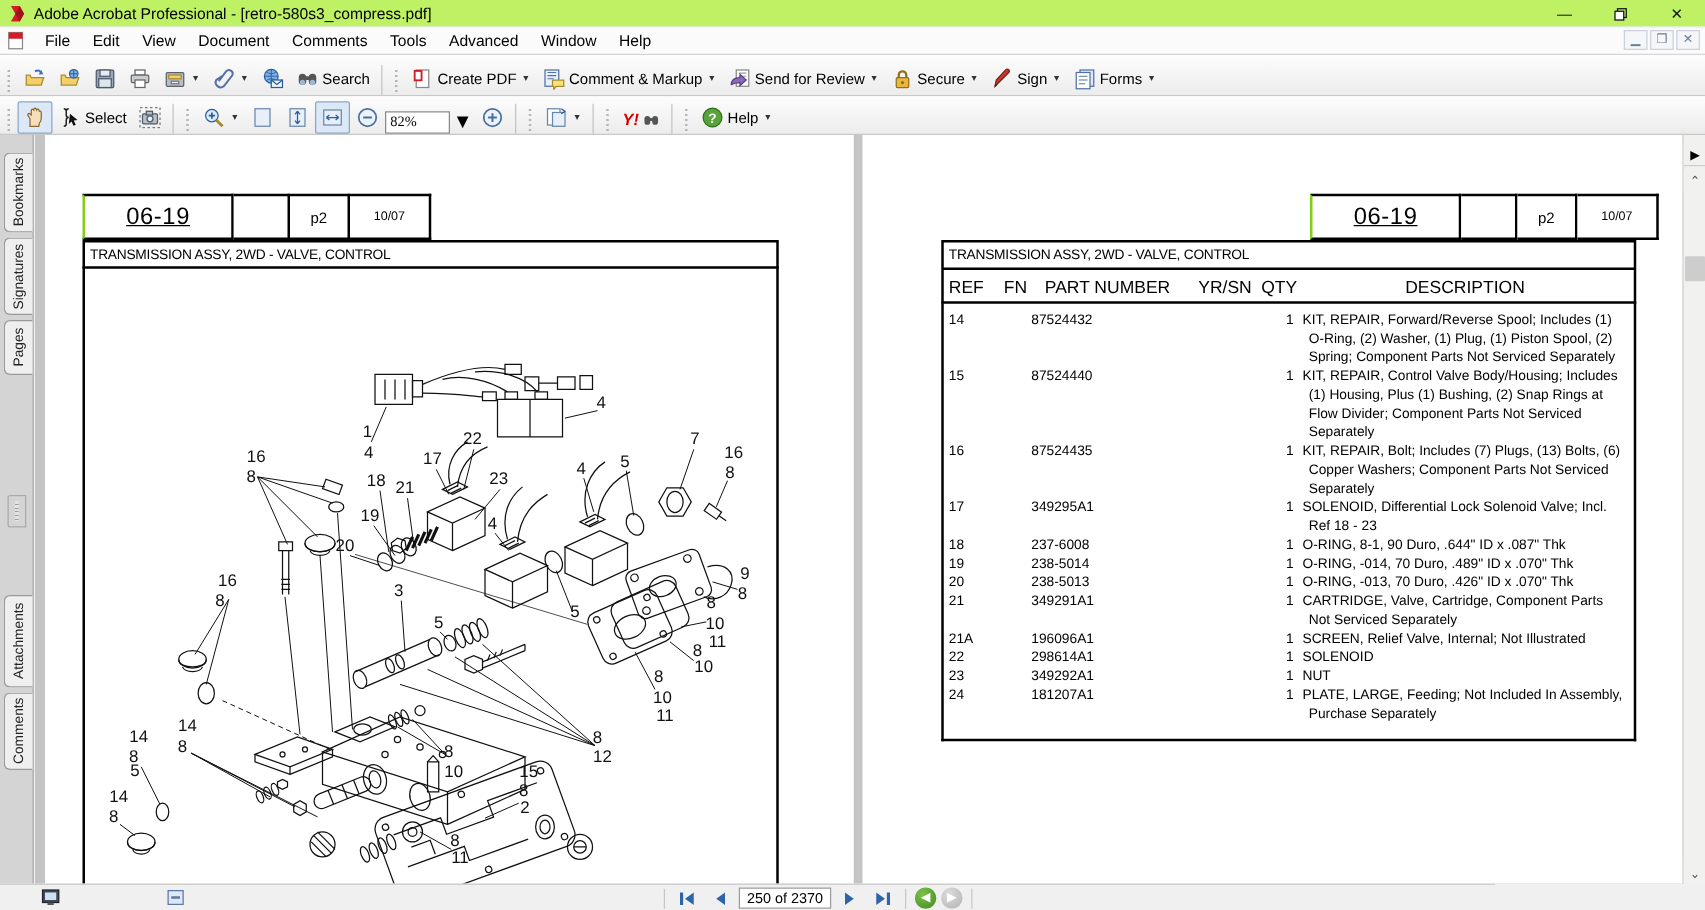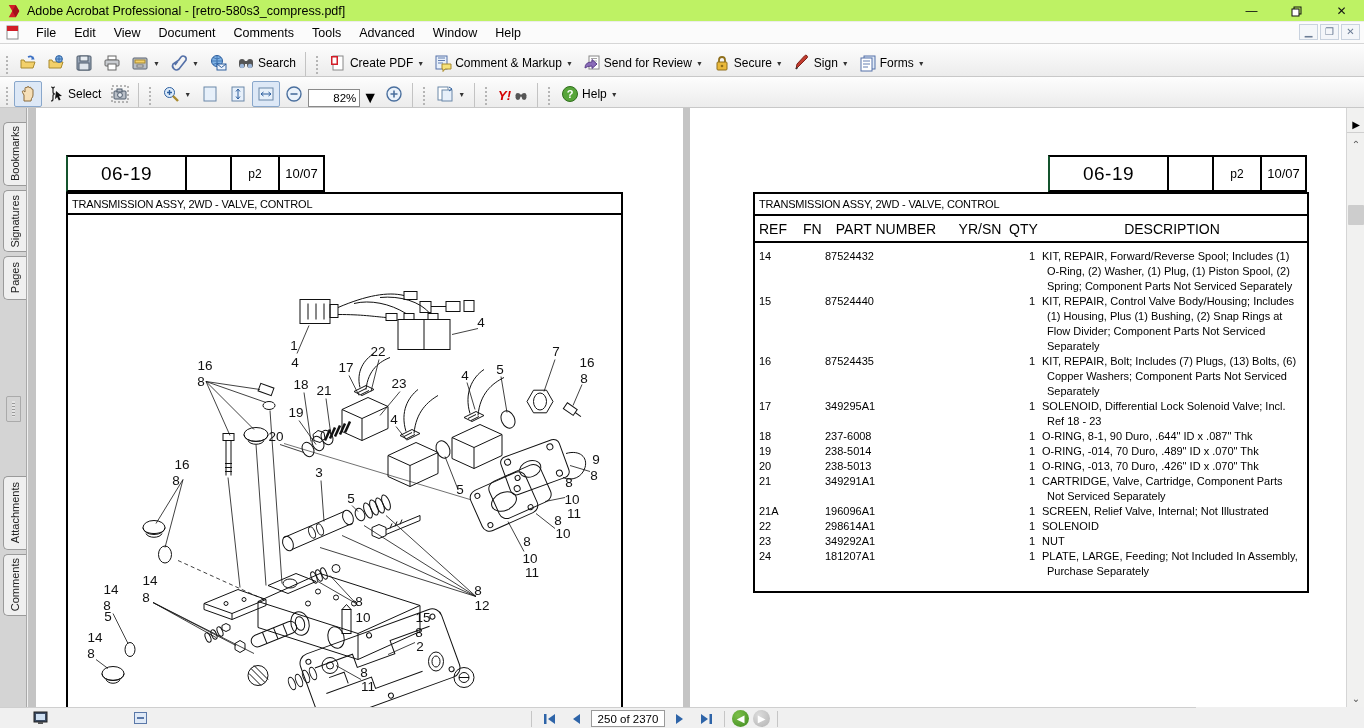--- a/index.html
+++ b/index.html
@@ -23,43 +23,43 @@
 
   
   .toolbar { position:absolute; left:0; width:1364px; background:linear-gradient(#fdfdfd,#ececec); border-bottom:1px solid #c8c8c8; display:flex; align-items:flex-end; }
   .tb1 { top:44px; height:33px; }
   .tb2 { top:77px; height:31px; }
   .grip { width:4px; height:20px; margin:0 5px; background-image:repeating-linear-gradient(to bottom,#b5b5b5 0 2px,transparent 2px 4px); background-size:2px 100%; background-repeat:no-repeat; background-position:1px 0; }
   .tbtn { display:flex; align-items:center; gap:3px; padding:3px 4px; border:1px solid transparent; border-radius:2px; font-size:12px; color:#000; white-space:nowrap; }
   .tbtn.pressed { background:#dde8f6; border-color:#89a7cb; }
   .tbtn .dd { font-size:7px; color:#333; margin-left:1px; }
   .tsep { width:1px; height:24px; background:#c3c3c3; margin:0 4px; }
-  .zoombox { width:52px; height:18px; border:1px solid #8a8a8a; background:#fff; font-size:11.5px; display:flex; align-items:center; padding-left:24px; }
+  .zoombox { width:52px; height:18px; border:1px solid #8a8a8a; background:#fff; font-size:11.5px; display:flex; align-items:center; padding-left:3px;font-family:Liberation Serif, serif; }
   .icon16 { width:18px; height:18px; display:block; }
 
   
   .main { position:absolute; left:0; top:108px; width:1364px; height:599px; }
   .navtabs { position:absolute; left:0; top:0; width:27px; height:599px; background:#d4d4d4; border-right:1px solid #a9a9a9; }
   .vtab { position:absolute; left:3px; width:23px; background:#efefef; border:1px solid #9a9a9a; border-right:none; border-radius:5px 0 0 5px; display:flex; align-items:center; justify-content:center; }
   .vtab span { writing-mode:vertical-rl; transform:rotate(180deg); font-size:11px; color:#222; }
   .panegrip { position:absolute; left:6px; top:288px; width:15px; height:26px; background:#e4e4e4; border:1px solid #aaa; border-radius:2px 0 0 2px; background-image:repeating-linear-gradient(to bottom,#9a9a9a 0 1px,transparent 1px 3px); background-clip:content-box; padding:4px 5px; }
 
   .docarea { position:absolute; left:28px; top:0; width:1318px; height:599px; background:#c4c4c4; overflow:hidden; }
   .sheet { position:absolute; top:0; height:599px; background:#ffffff; }
   .sheet.left { left:8px; width:647px; }
   .sheet.right { left:662px; width:656px; }
 
   
   .hdrbox { position:absolute; display:flex; height:37px; }
   .hdrbox .cell { border:2px solid #000; border-left:none; display:flex; align-items:center; justify-content:center; background:#fff; }
-  .hdrbox .cell:first-child { border-left:2px solid #14532d; }
+  .hdrbox .cell:first-child { border-left:2px solid #84cc16;text-decoration:underline; }
   .c-sec { width:121px; font-size:19px; letter-spacing:0.5px; }
   .c-blank { width:45px; }
   .c-p { width:48px; font-size:12px; }
-  .c-d { width:45px; font-size:13px; }
+  .c-d { width:65px; font-size:10px; }
   .titlebox { position:absolute; border:2px solid #000; background:#fff; display:flex; align-items:center; padding-left:4px; font-size:11px; letter-spacing:-0.2px; }
 
   
   .diagframe { position:absolute; left:30px; top:105px; width:557px; height:494px; border:2px solid #000; border-top:none; border-bottom:none; }
   .diagframe svg { position:absolute; left:0; top:0; width:553px; height:494px; }
   .diagframe svg text { font-family:"Liberation Sans",sans-serif; font-size:13.5px; fill:#111; }
 
   
   .ptable { position:absolute; left:63px; top:84px; width:556px; }
   .pt-title { height:24px; border:2px solid #000; display:flex; align-items:center; padding-left:4px; font-size:11px; letter-spacing:-0.2px; background:#fff; }

